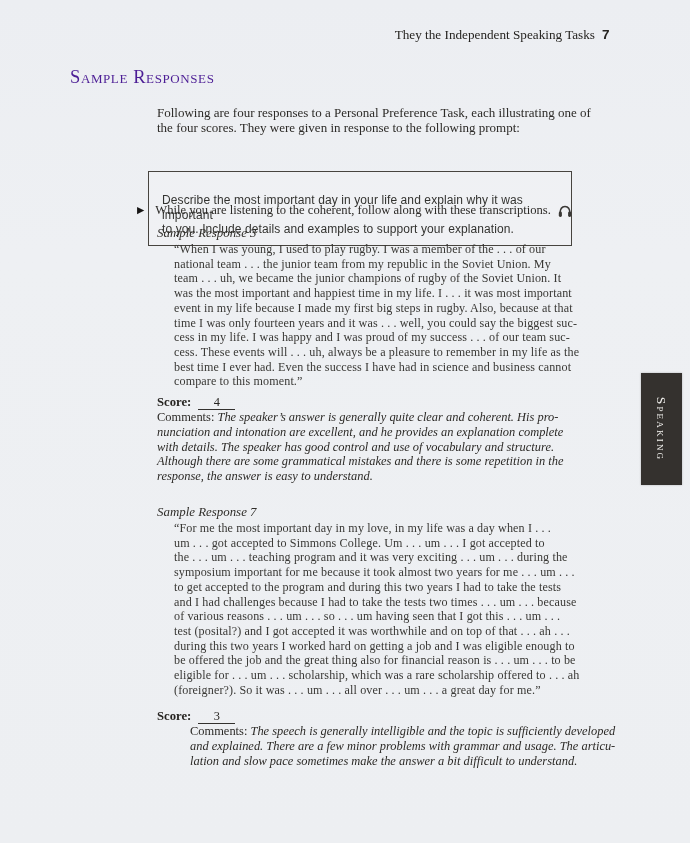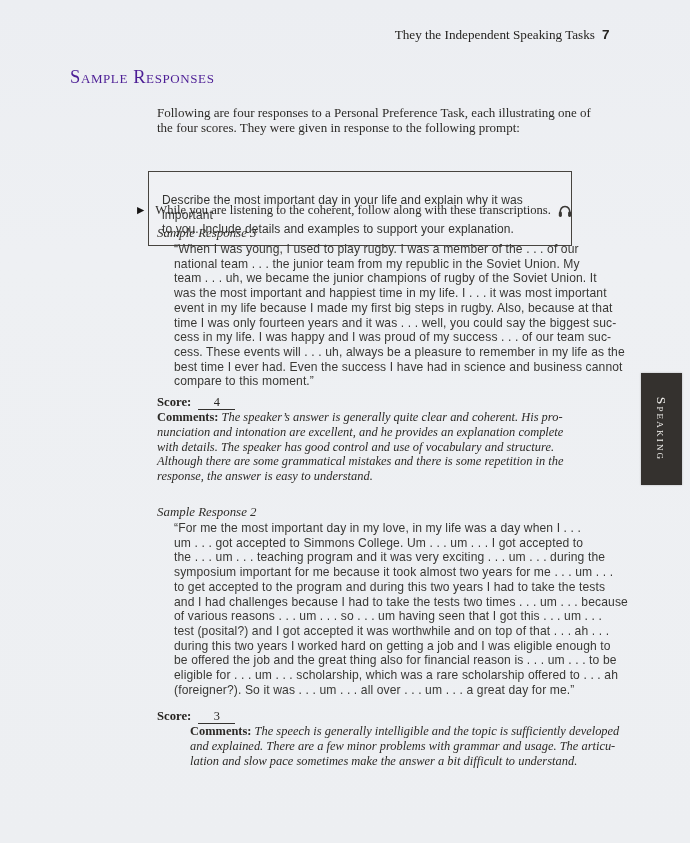--- a/index.html
+++ b/index.html
@@ -77,21 +77,21 @@
     left: 157px;
     font-style: italic;
     font-size: 12.9px;
     color: #2f2d29;
   }
   .t1 { top: 226px; }
   .t2 { top: 505px; }
 
   .transcript {
     left: 174px;
-    font-family: Liberation Sans, sans-serif;
+    font-family: Liberation Serif, serif;
     font-size: 12.1px; line-height: 14.72px;
     letter-spacing: 0.12px;
     white-space: pre-line;
     color: #393835;
   }
   .q1 { top: 242px; }
   .q2 { top: 521px; }
 
   .score-line {
     left: 157px;
@@ -111,21 +111,21 @@
     line-height: 13px;
   }
 
   .comments {
     left: 157px; width: 475px;
     font-size: 12.45px; line-height: 14.75px;
     color: #2c2a27;
   }
   .c1 { top: 410px; }
   .c2 { top: 724px; margin-left: 33px; }
-  .comments-label { font-weight: bold; }
+  .comments-label { font-weight: normal; }
   .comments-text { white-space: pre-line; font-style: italic; }
 
   .side-tab {
     left: 641px; top: 373px; width: 41px; height: 112px;
     background: var(--tab-bg);
     display: flex; align-items: center; justify-content: center;
     box-shadow: 0 0 2px rgba(0,0,0,0.25);
   }
   .side-tab-label {
     transform: rotate(90deg);
@@ -181,21 +181,21 @@
 </div>
 <p class="abs comments c1">
   <span class="comments-label">Comments:</span>
   <span class="comments-text">The speaker’s answer is generally quite clear and coherent. His pro-
 nunciation and intonation are excellent, and he provides an explanation complete
 with details. The speaker has good control and use of vocabulary and structure.
 Although there are some grammatical mistakes and there is some repetition in the
 response, the answer is easy to understand.</span>
 </p>
 
-<div class="abs resp-title t2">Sample Response 2</div>
+<div class="abs resp-title t2">Sample Response 7</div>
 <p class="abs transcript q2">“For me the most important day in my love, in my life was a day when I . . .
 um . . . got accepted to Simmons College. Um . . . um . . . I got accepted to
 the . . . um . . . teaching program and it was very exciting . . . um . . . during the
 symposium important for me because it took almost two years for me . . . um . . .
 to get accepted to the program and during this two years I had to take the tests
 and I had challenges because I had to take the tests two times . . . um . . . because
 of various reasons . . . um . . . so . . . um having seen that I got this . . . um . . .
 test (posital?) and I got accepted it was worthwhile and on top of that . . . ah . . .
 during this two years I worked hard on getting a job and I was eligible enough to
 be offered the job and the great thing also for financial reason is . . . um . . . to be

